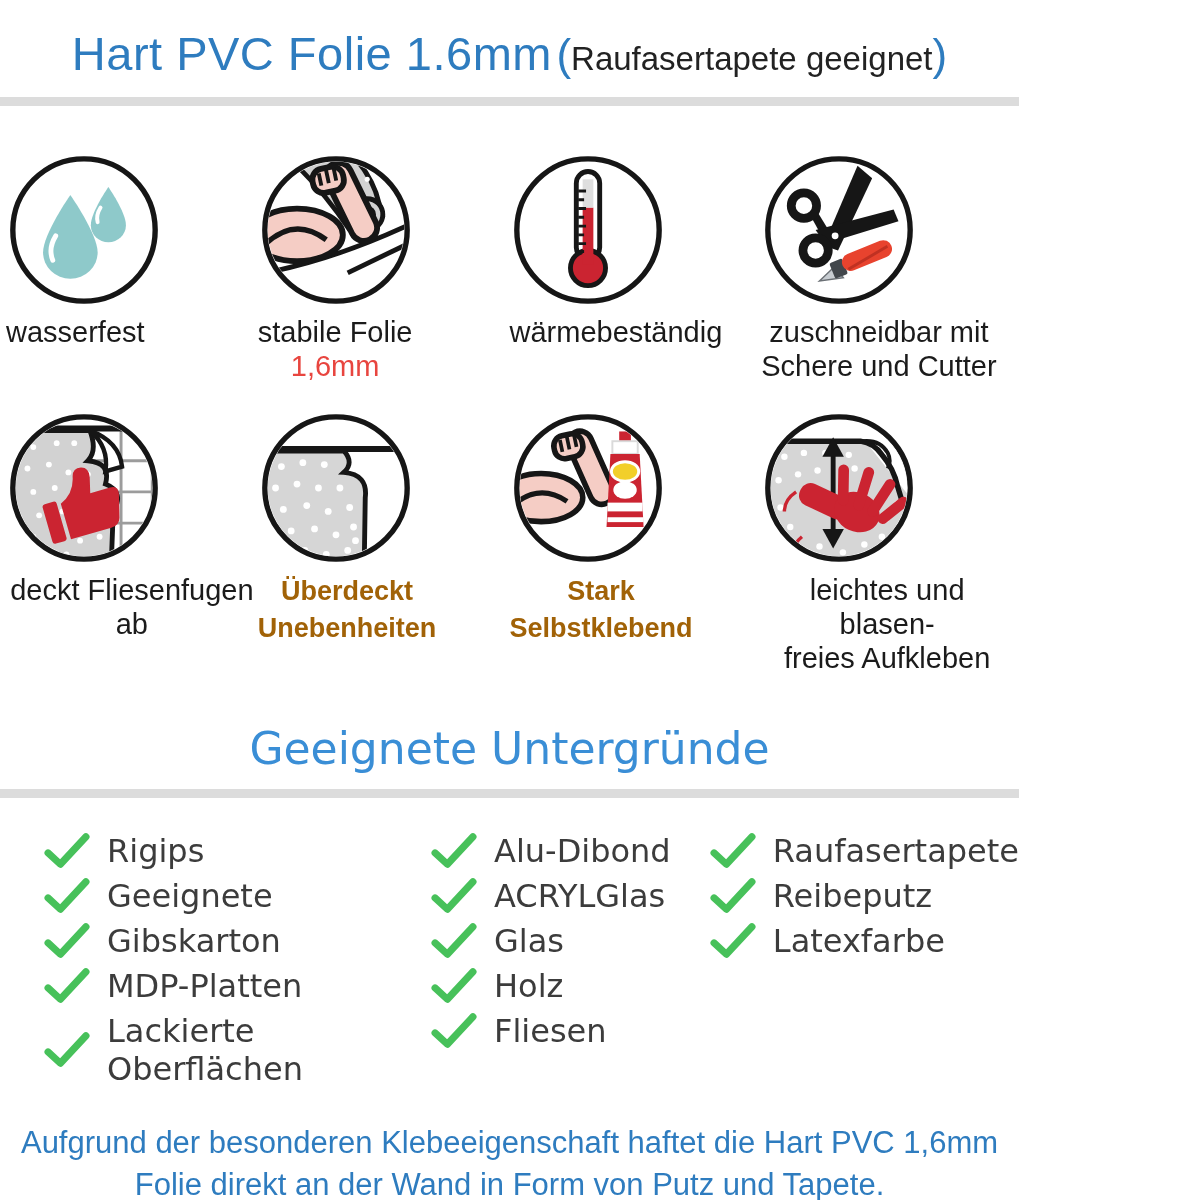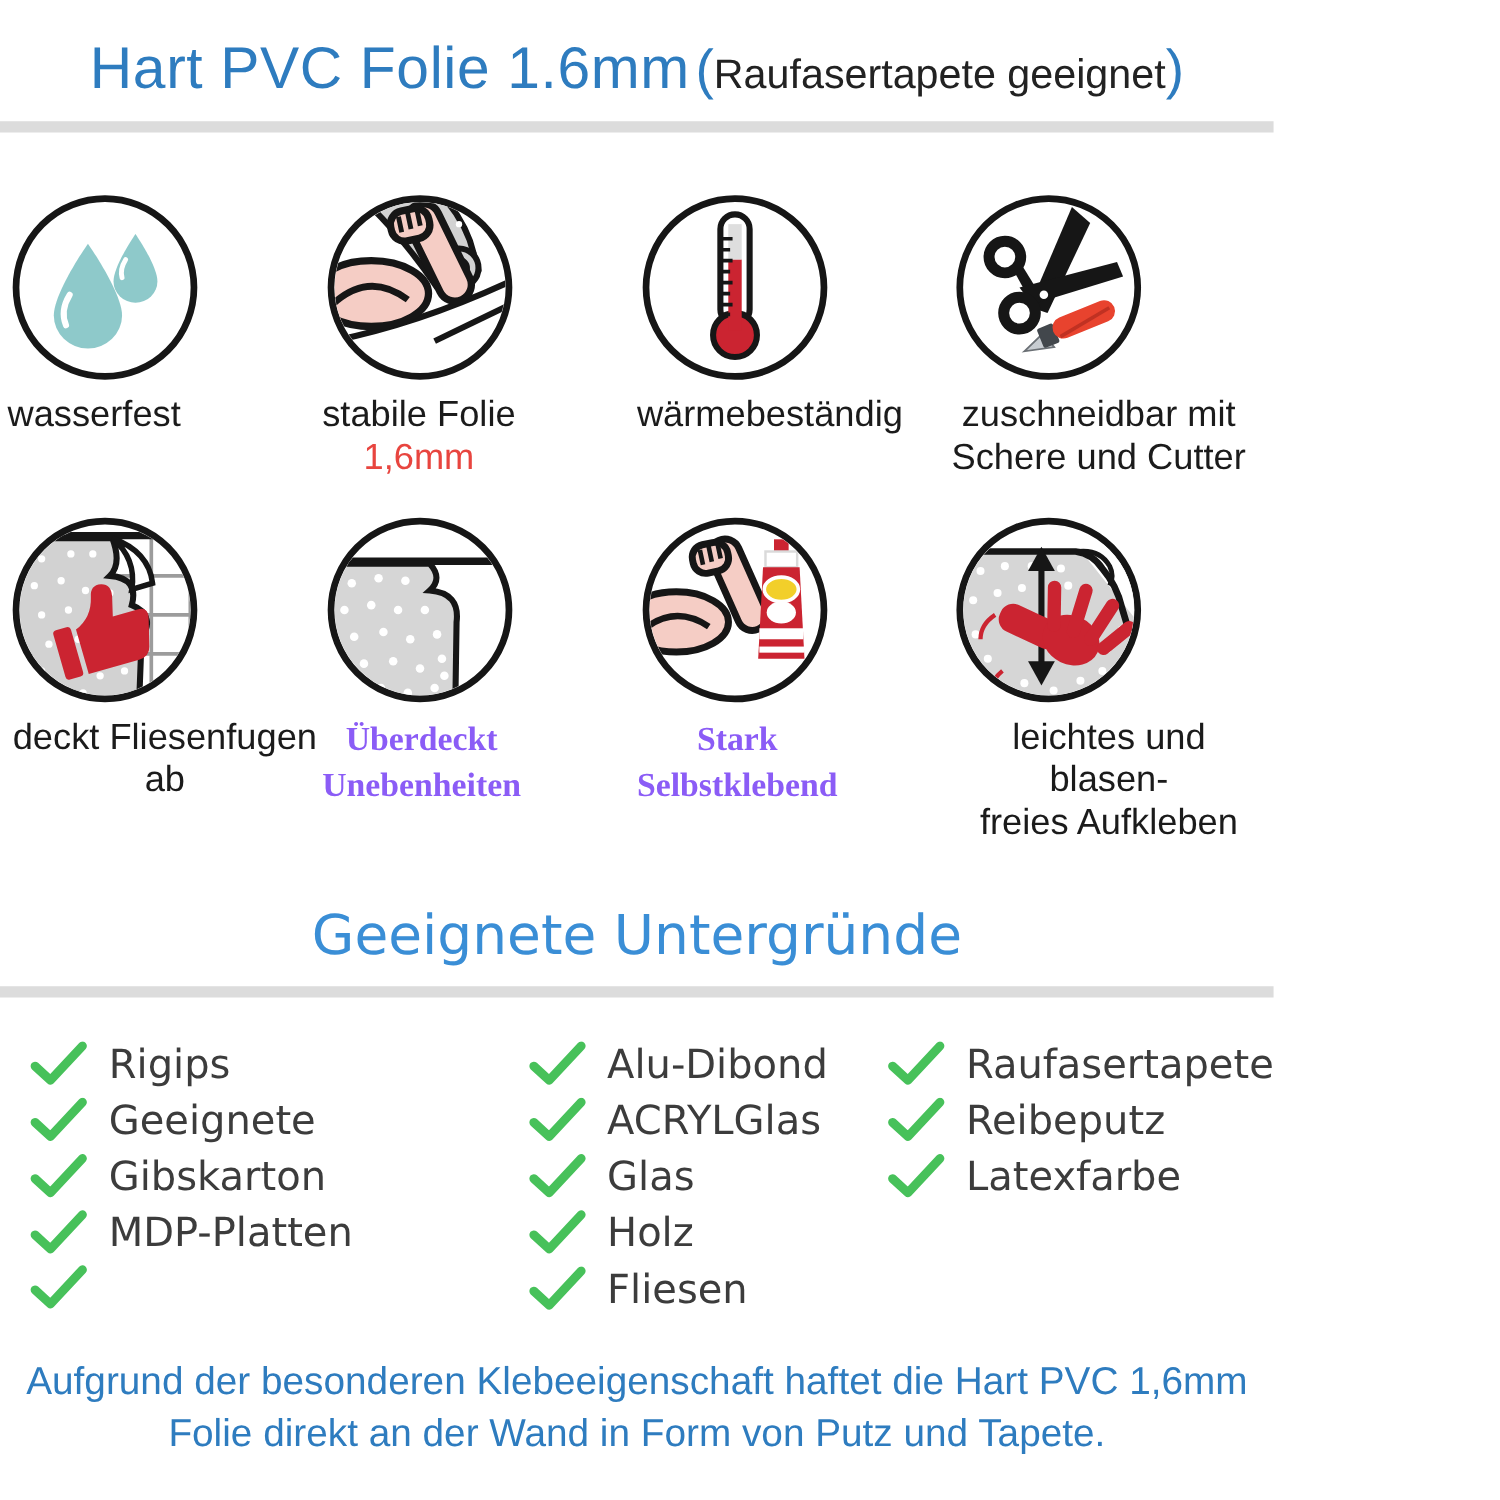--- a/index.html
+++ b/index.html
@@ -12,27 +12,27 @@
   .title .paren-text{font-size:33px;color:#222;}
   .hbar{width:100%;height:9px;background:#dcdcdc;}
   .bar-top{margin-top:16px;}
   
   .features-row{display:flex;padding:0 6px;}
   .row1{margin-top:46px;}
   .row2{margin-top:26px;}
   .feature{width:25%;box-sizing:border-box;display:flex;flex-direction:column;align-items:flex-start;text-align:center;}
   .badge{width:156px;height:156px;display:block;}
   .caption{margin-top:7px;font-size:29px;line-height:34px;color:#1b1b1b;}
-  .caption.emph{font-family:Liberation Serif, serif;font-weight:600;font-size:27px;line-height:37px;color:#8b5cf6;}
+  .caption.emph{font-family:Liberation Sans, sans-serif;font-weight:600;font-size:27px;line-height:37px;color:#a16207;}
   .sub-red{font-size:29px;line-height:35px;color:#e8453f;}
   
   .subheading{margin-top:48px;text-align:center;font-family:"DejaVu Sans",sans-serif;
               font-size:44px;color:#3a8ed6;}
   .bar-mid{margin-top:15px;}
-  .surfaces{display:flex;margin-top:34px;padding-left:24px;}
+  .surfaces{display:flex;margin-top:34px;padding-left:44px;}
   .scol{display:flex;flex-direction:column;gap:7px;}
   .scol1{width:472px;}
   .scol2{width:340px;}
   .scol3{flex:1;}
   .sitem{display:flex;align-items:center;gap:17px;font-family:"DejaVu Sans",sans-serif;
          font-size:32px;line-height:38px;color:#3c3c3c;}
   .check{width:46px;height:36px;flex:0 0 auto;}
   
   .footer{margin-top:34px;text-align:center;color:#2e7cbf;font-size:31px;line-height:42px;}
 </style>
@@ -352,20 +352,21 @@
       <div class="sitem">
         <svg class="check" viewBox="0 0 48 38">
             <path d="M4,21 L17,33 L44,4" fill="none" stroke="#47c15a" stroke-width="7.5" stroke-linecap="round" stroke-linejoin="round"></path>
           </svg>
         <span>MDP-Platten</span>
         </div>
       <div class="sitem">
         <svg class="check" viewBox="0 0 48 38">
             <path d="M4,21 L17,33 L44,4" fill="none" stroke="#47c15a" stroke-width="7.5" stroke-linecap="round" stroke-linejoin="round"></path>
           </svg>
+        <span>Lackierte Oberflächen</span>
         </div>
     </div>
 
     <div class="scol scol2">
       <div class="sitem">
         <svg class="check" viewBox="0 0 48 38">
             <path d="M4,21 L17,33 L44,4" fill="none" stroke="#47c15a" stroke-width="7.5" stroke-linecap="round" stroke-linejoin="round"></path>
           </svg>
         <span>Alu-Dibond</span>
         </div>

